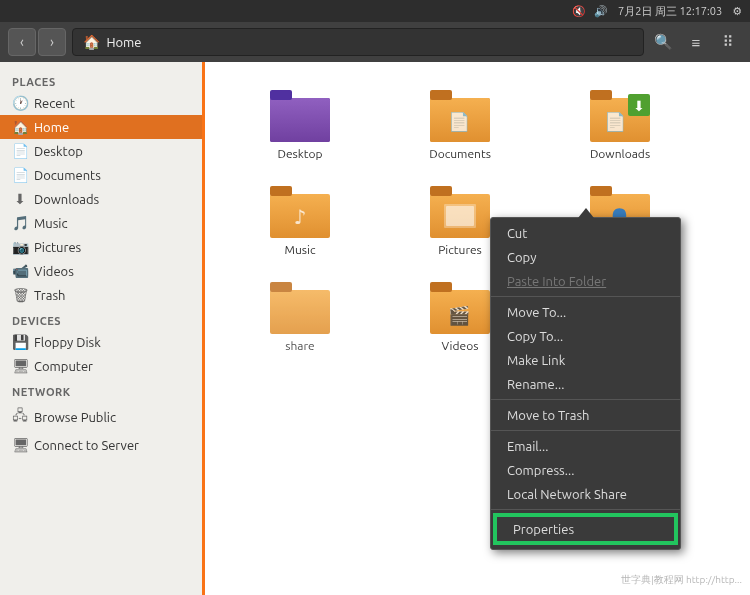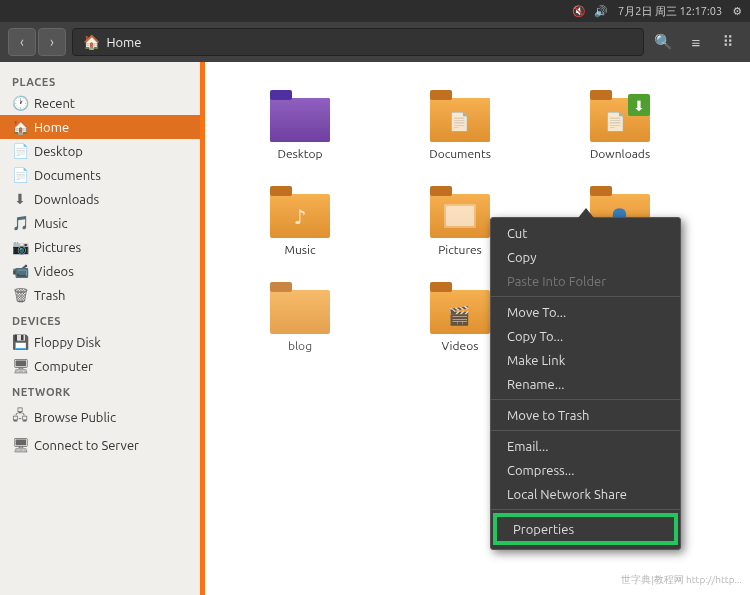--- a/index.html
+++ b/index.html
@@ -98,21 +98,21 @@
     
     .main-container {
       display: flex;
       height: calc(595px - 62px);
     }
 
     
     .sidebar {
       width: 205px;
       background: #f0efeb;
-      border-right: 5px solid #f97316;
+      border-right: 3px solid #f97316;
       overflow-y: auto;
       flex-shrink: 0;
       padding: 6px 0;
     }
     .sidebar-section-header {
       font-size: 11px;
       font-weight: bold;
       color: #666;
       padding: 8px 12px 3px 12px;
       text-transform: uppercase;
@@ -200,21 +200,21 @@
       border-bottom: 10px solid #3a3a3a;
     }
     .ctx-item {
       padding: 5px 16px;
       color: #ddd;
       cursor: pointer;
       font-size: 13px;
       display: flex;
       align-items: center;
     }
-    .ctx-item.disabled { color: #777; cursor: default; }
+    .ctx-item.disabled { color: #777; cursor: default; text-decoration: underline; }
     .ctx-separator {
       height: 1px;
       background: #555;
       margin: 3px 0;
     }
     .ctx-item.highlighted {
       border: 1px solid #cc3333;
       color: #ddd;
     }
 
@@ -439,21 +439,21 @@
             <rect x="0" y="8" width="60" height="44" rx="2" fill="url(#orangeGrad6)"></rect>
             <rect x="0" y="0" width="22" height="10" rx="2" fill="#c07020"></rect>
             <defs>
               <linearGradient id="orangeGrad6" x1="0" y1="0" x2="0" y2="1">
                 <stop offset="0%" stop-color="#f5b050"></stop>
                 <stop offset="100%" stop-color="#e09030"></stop>
               </linearGradient>
             </defs>
           </svg>
         </div>
-        <span class="file-label">blog</span>
+        <span class="file-label">share</span>
       </div>
 
       <div class="file-item">
         <div class="folder-icon">
           <svg width="60" height="52" viewBox="0 0 60 52">
             <rect x="0" y="8" width="60" height="44" rx="2" fill="url(#orangeGrad7)"></rect>
             <rect x="0" y="0" width="22" height="10" rx="2" fill="#c07020"></rect>
             <text x="30" y="40" text-anchor="middle" font-size="18" fill="rgba(255,255,255,0.8)">🎬</text>
             <defs>
               <linearGradient id="orangeGrad7" x1="0" y1="0" x2="0" y2="1">

